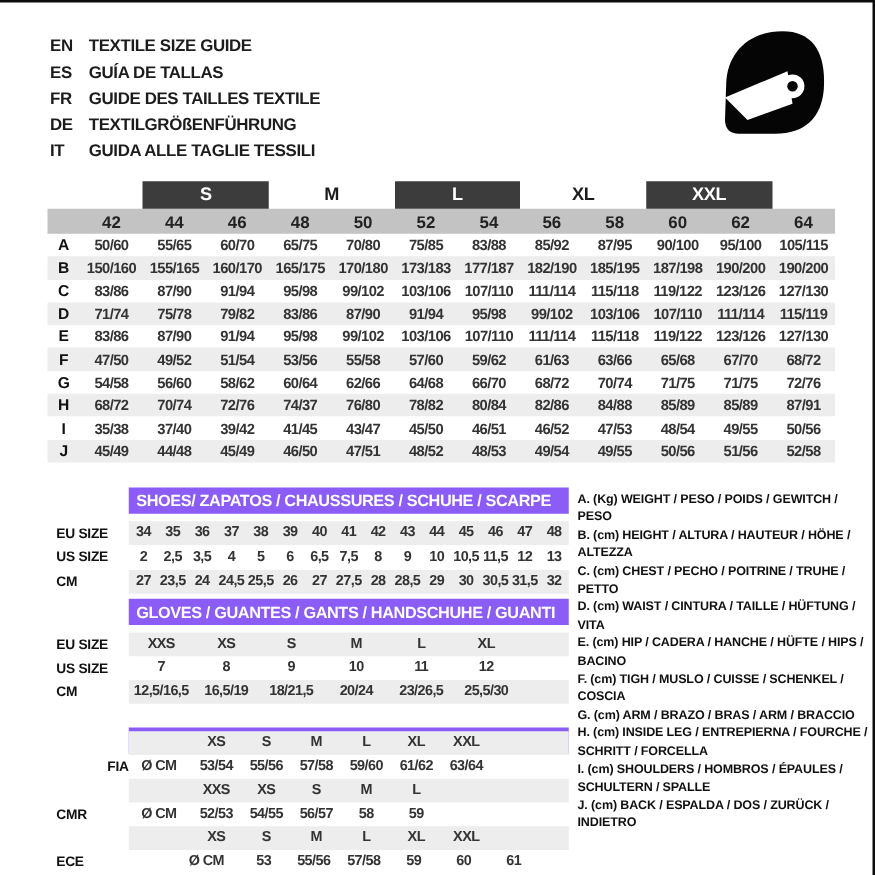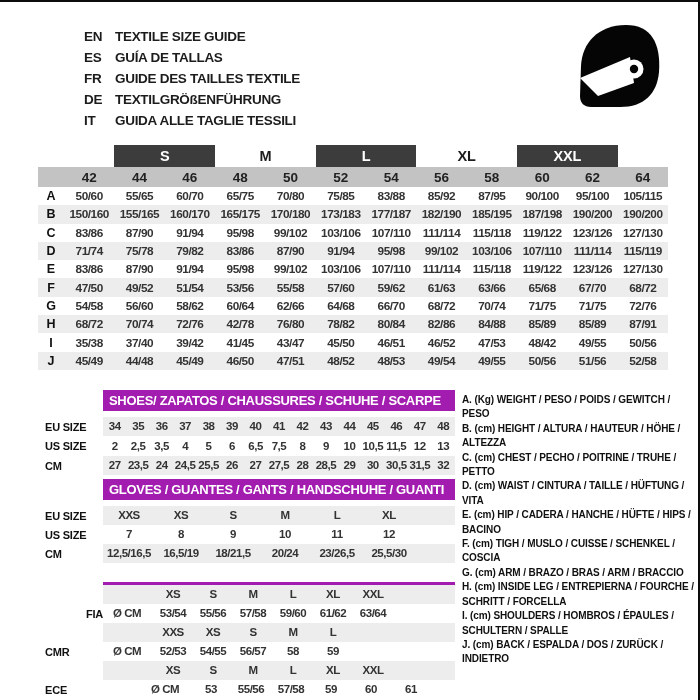--- a/index.html
+++ b/index.html
@@ -5,37 +5,37 @@
   html,body{margin:0;padding:0;}
   body{
     width:700px;height:700px;position:relative;background:#ffffff;
     font-family:"Liberation Sans",sans-serif;color:#1c1c1c;overflow:hidden;
     box-sizing:border-box;border-top:2px solid #0c0c0c;border-right:2px solid #0c0c0c;
   }
   *{box-sizing:border-box;}
   
   .lang-block{position:absolute;left:40px;top:24px;}
   .lang-row{display:flex;height:21px;align-items:center;font-weight:700;font-size:13.5px;letter-spacing:-0.3px;}
-  .lang-code{width:31px;margin-left:44px;}
+  .lang-code{width:31px;}
   
   .helmet-wrap{position:absolute;left:574px;top:22px;width:90px;height:84px;}
   
   .main-table{position:absolute;left:38px;top:143px;width:630px;}
   .mt-grid{display:grid;grid-template-columns:26px repeat(12,1fr);}
   .mt-groups{height:22px;}
   .mt-groups .grp{grid-column:span 2;display:flex;align-items:center;justify-content:center;font-weight:700;font-size:14.5px;letter-spacing:-0.2px;}
   .mt-groups .grp.dark{background:#3c3c3c;color:#ffffff;}
   .mt-cols{height:20px;background:#c3c3c3;}
   .mt-cols div{display:flex;align-items:center;justify-content:center;font-weight:700;font-size:13.5px;color:#222;}
   .mt-row{height:18.3px;}
   .mt-row div{display:flex;align-items:center;justify-content:center;font-weight:700;font-size:11.8px;letter-spacing:-0.45px;color:#333;white-space:nowrap;}
   .mt-row .rlabel{font-size:12.5px;color:#111;letter-spacing:0;}
   .mt-row.striped{background:#ededed;}
   
-  .bar{position:absolute;left:103px;width:352px;height:21px;background:#a21caf;color:#fff;
+  .bar{position:absolute;left:103px;width:352px;height:21px;background:#8b5cf6;color:#fff;
        display:flex;align-items:center;padding-left:6px;font-weight:700;font-size:13px;letter-spacing:-0.3px;white-space:nowrap;}
   .srow{position:absolute;left:45px;height:19.5px;display:flex;align-items:center;}
   .slabel{width:58px;font-weight:700;font-size:11px;letter-spacing:-0.2px;color:#111;margin-top:12px;}
   .cells{width:352px;height:100%;display:grid;align-items:center;margin-top:11px;}
   .cells div{display:flex;align-items:center;justify-content:center;font-weight:700;font-size:11.5px;letter-spacing:-0.45px;color:#333;white-space:nowrap;}
   .cells.stripe{background:#ededed;}
   .cols15{grid-template-columns:repeat(15,1fr);}
   .cols6{grid-template-columns:repeat(6,1fr);padding-right:40px;}
   .colsHelm{grid-template-columns:50px repeat(6,40px) 1fr;}
   .cells .pfx{justify-content:flex-start;padding-left:10px;}
@@ -208,42 +208,42 @@
         <div>70/74</div>
         <div>71/75</div>
         <div>71/75</div>
         <div>72/76</div>
       </div>
       <div class="mt-grid mt-row striped">
         <div class="rlabel">H</div>
         <div>68/72</div>
         <div>70/74</div>
         <div>72/76</div>
-        <div>42/78</div>
+        <div>74/37</div>
         <div>76/80</div>
         <div>78/82</div>
         <div>80/84</div>
         <div>82/86</div>
         <div>84/88</div>
         <div>85/89</div>
         <div>85/89</div>
         <div>87/91</div>
       </div>
       <div class="mt-grid mt-row">
         <div class="rlabel">I</div>
         <div>35/38</div>
         <div>37/40</div>
         <div>39/42</div>
         <div>41/45</div>
         <div>43/47</div>
         <div>45/50</div>
         <div>46/51</div>
         <div>46/52</div>
         <div>47/53</div>
-        <div>48/42</div>
+        <div>48/54</div>
         <div>49/55</div>
         <div>50/56</div>
       </div>
       <div class="mt-grid mt-row striped">
         <div class="rlabel">J</div>
         <div>45/49</div>
         <div>44/48</div>
         <div>45/49</div>
         <div>46/50</div>
         <div>47/51</div>

